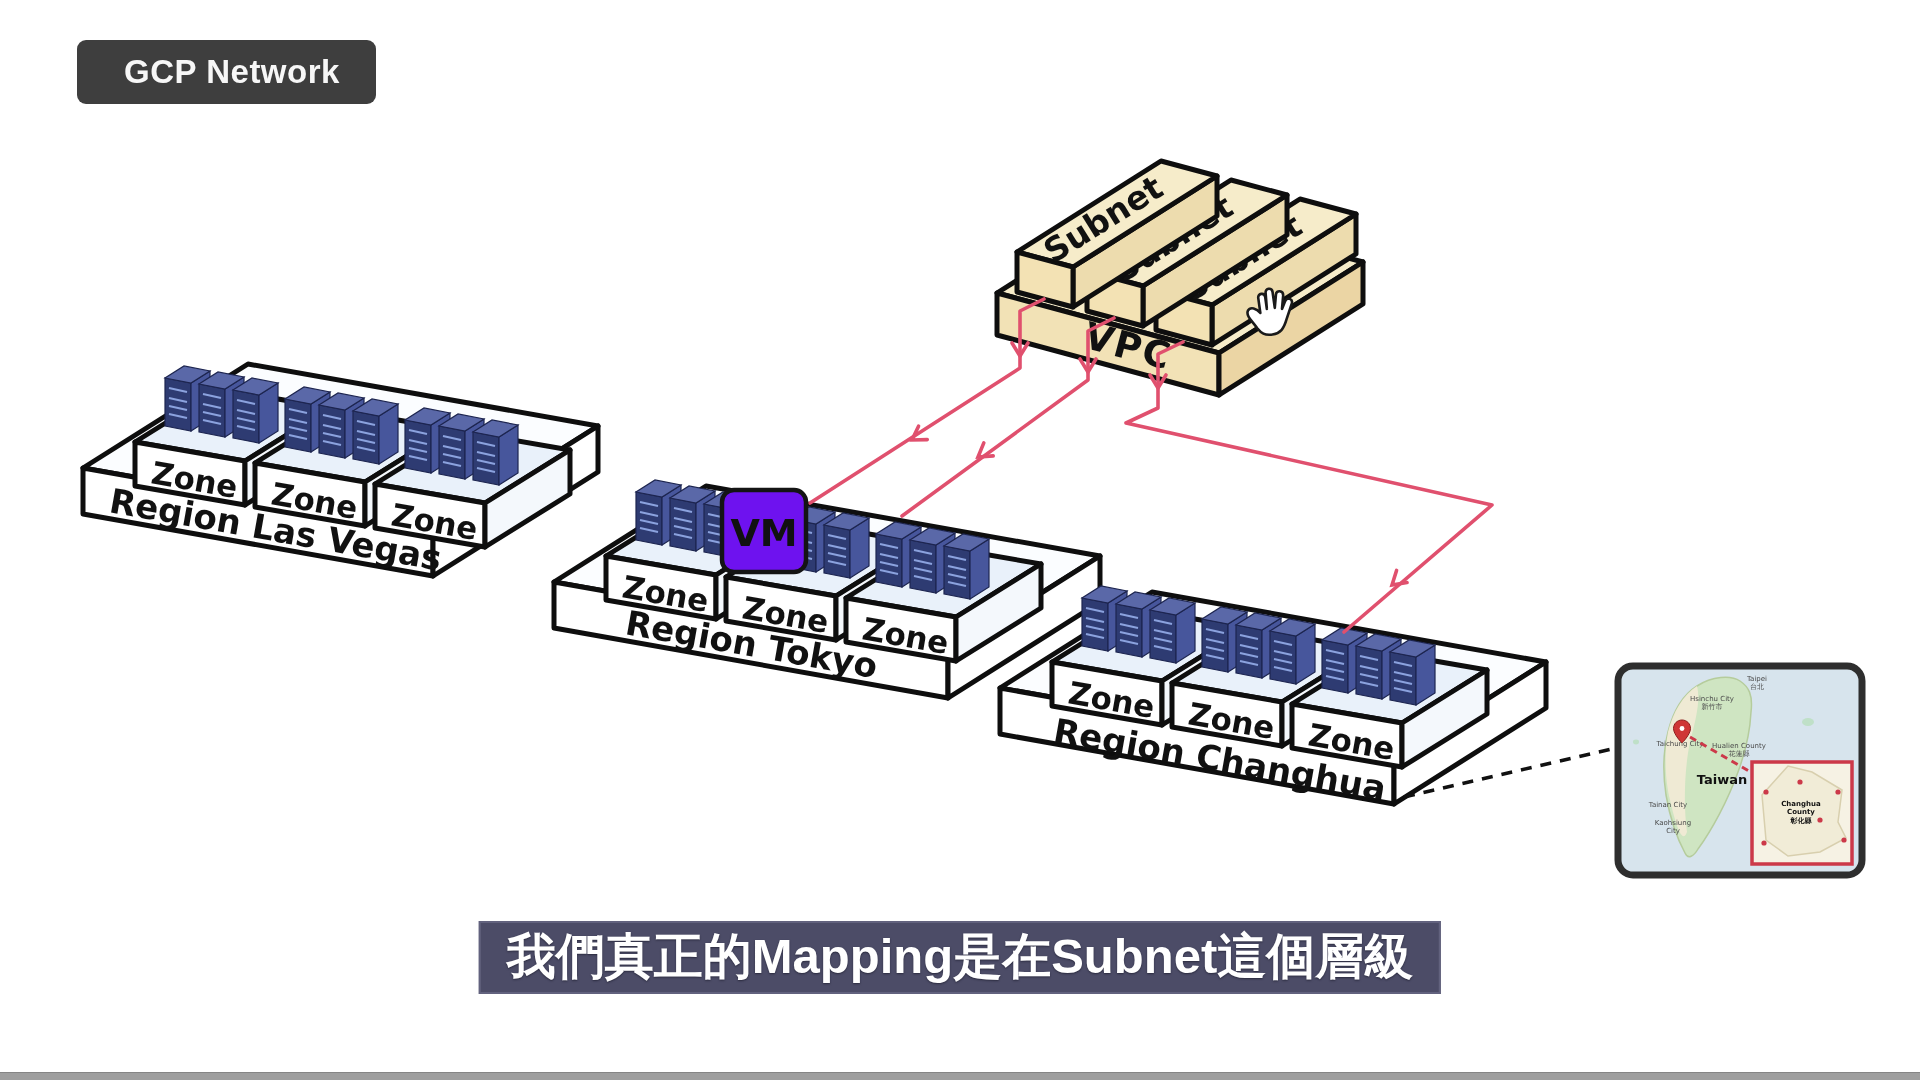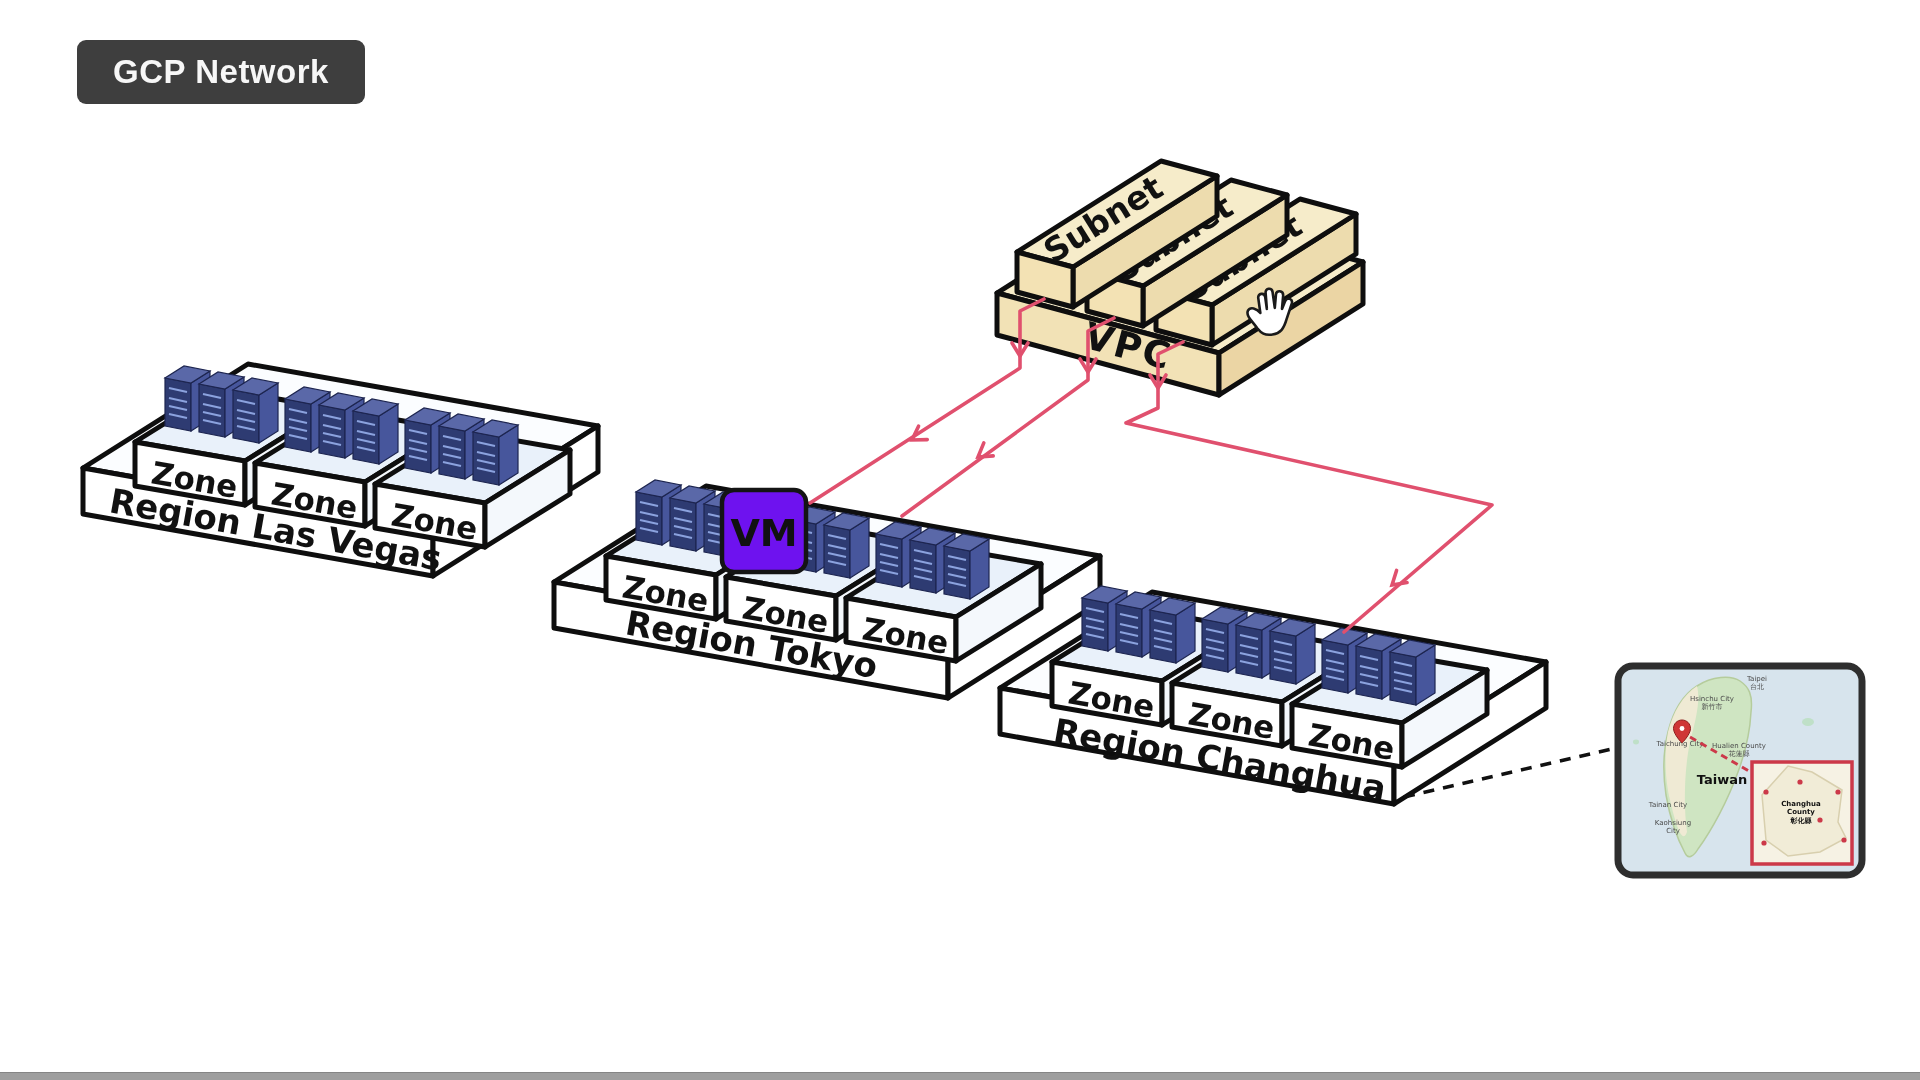--- a/index.html
+++ b/index.html
@@ -4,21 +4,21 @@
 <style>
   html,body { margin:0; padding:0; background:#ffffff; }
   .stage {
     position:relative; width:1920px; height:1080px; background:#ffffff;
     overflow:hidden; font-family:"Liberation Sans","DejaVu Sans",sans-serif;
   }
   .badge {
     position:absolute; left:77px; top:40px; width:288px; height:64px;
     background:#3e3e3e; border-radius:9px; color:#f7f7f7;
     display:flex; align-items:center; justify-content:center;
-    font-size:33px; font-weight:bold; letter-spacing:.5px;
+    font-size:33px; font-weight:bold; letter-spacing:.5px;padding-left:11px;
   }
   .subtitle {
     position:absolute; top:921px; left:50%; transform:translateX(-50%);
     background:#4c4c67; border:2px solid #62627e; color:#ffffff;
     font-size:49px; font-weight:bold; line-height:60px;
     padding:3px 26px 6px 26px; white-space:nowrap;
     text-shadow:0 1px 2px rgba(20,20,35,.6);
   }
   .scrubber {
     position:absolute; left:0; bottom:0; width:1920px; height:7px;
@@ -173,16 +173,19 @@
     <text x="1801" y="806" font-size="7" font-weight="normal" fill="#3b62c9" text-anchor="middle">Changhua</text>
     <text x="1801" y="814" font-size="7" font-weight="normal" fill="#3b62c9" text-anchor="middle">County</text>
     <text x="1801" y="823" font-size="7" font-weight="normal" fill="#3b62c9" text-anchor="middle">彰化縣</text>
   </g>
 </svg>
 
   <div class="badge">
     <span>GCP Network</span>
   </div>
 
+  <div class="subtitle">
+    <span>我們真正的Mapping是在Subnet這個層級</span>
+  </div>
 
   <div class="scrubber"></div>
 
 </div>
 
 </body></html>

